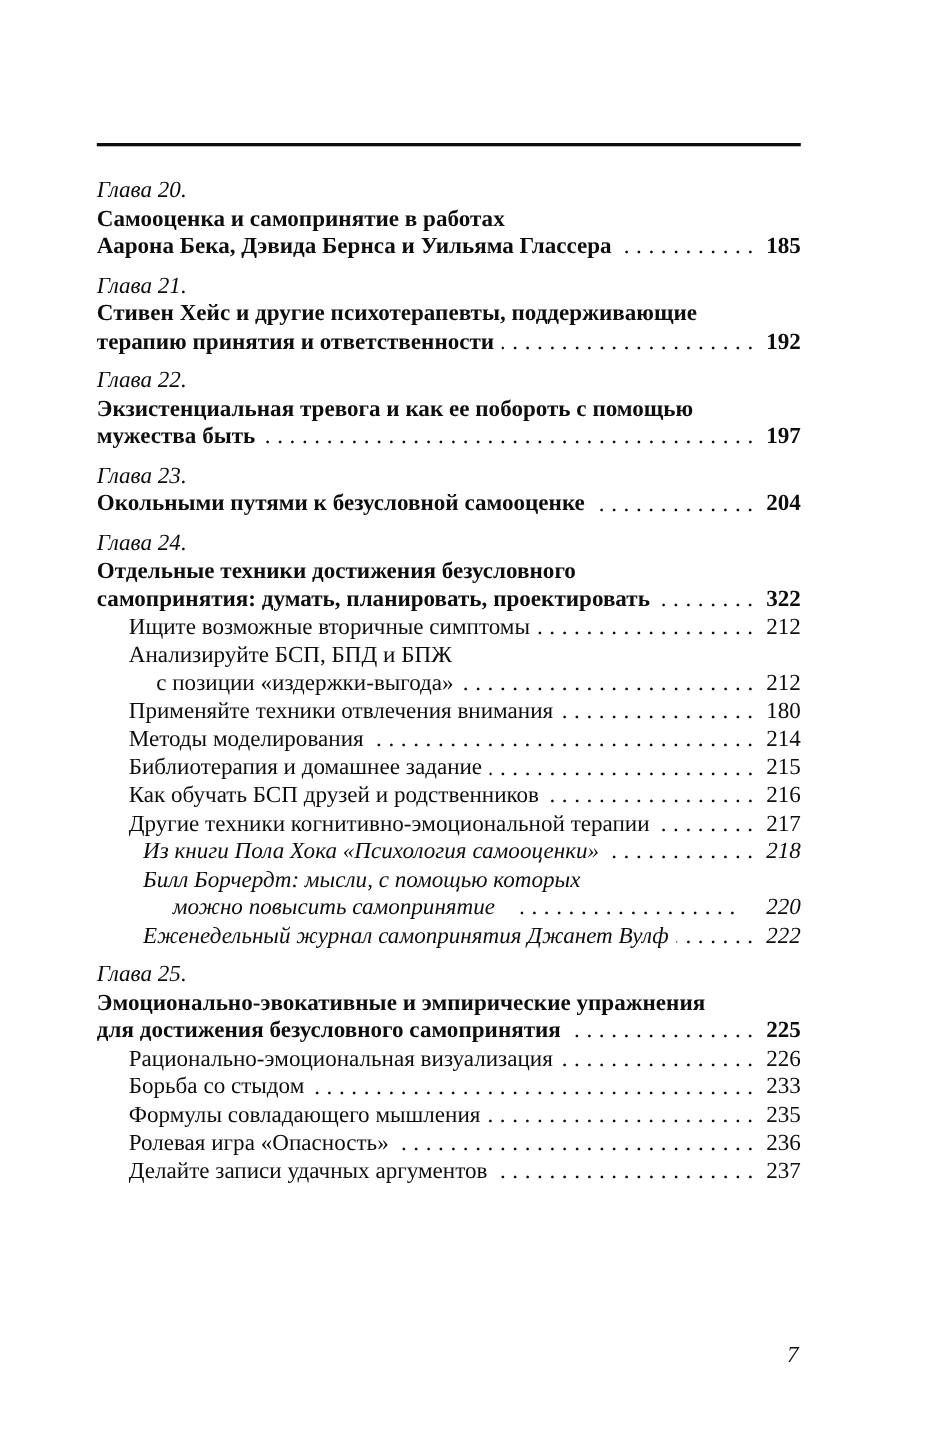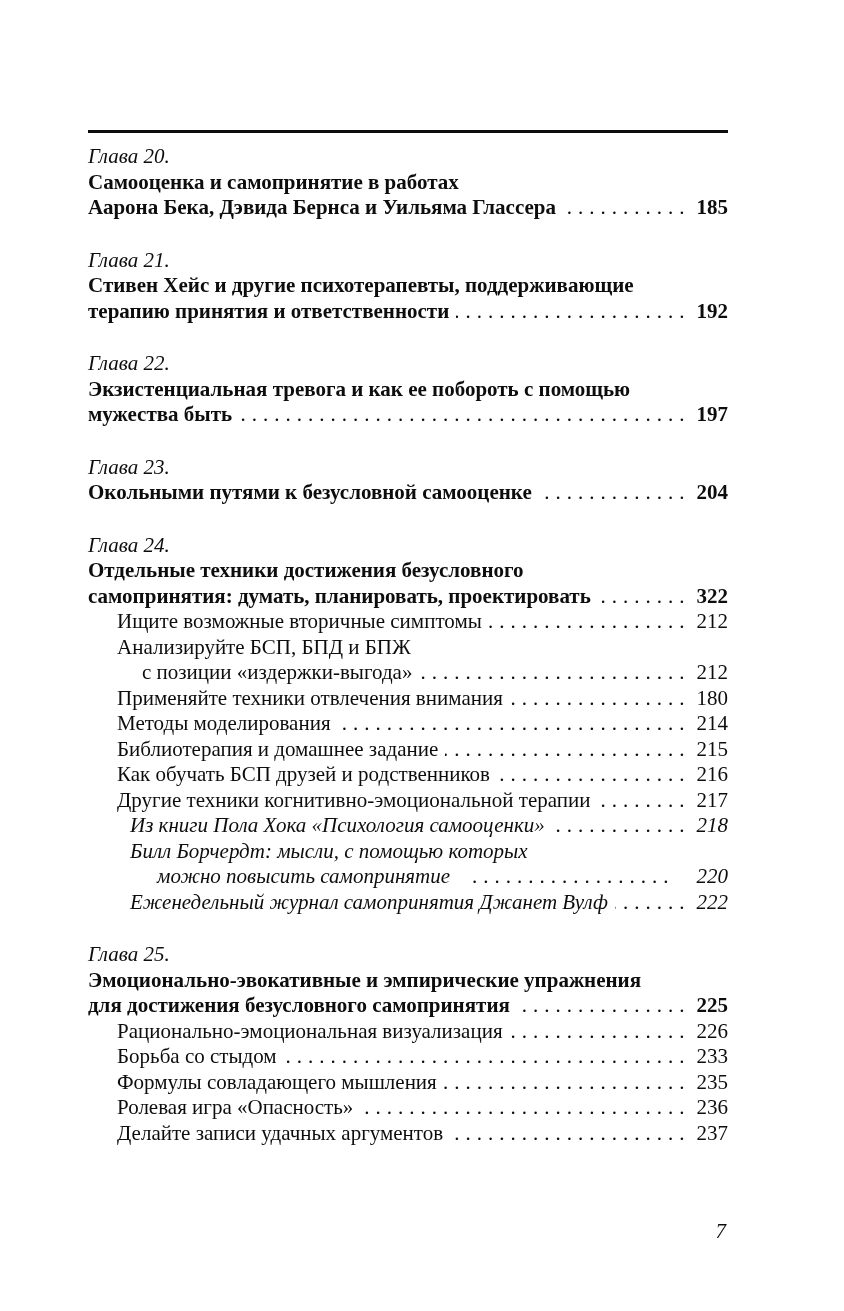--- a/index.html
+++ b/index.html
@@ -23,24 +23,24 @@
     position: absolute;
     left: 88px;
     top: 130px;
     width: 640px;
     height: 3px;
     background: #0d0d0d;
   }
   .content {
     position: absolute;
     left: 88px;
-    top: 144px;
+    top: 160px;
     width: 640px;
   }
-  .group { margin-top: 27px; }
+  .group { margin-top: 10px; }
   .group.first { margin-top: 0; }
 
   .line {
     display: flex;
     align-items: baseline;
   }
   .txt { white-space: nowrap; }
   .label { font-style: italic; }
   .b { font-weight: bold; }
 

